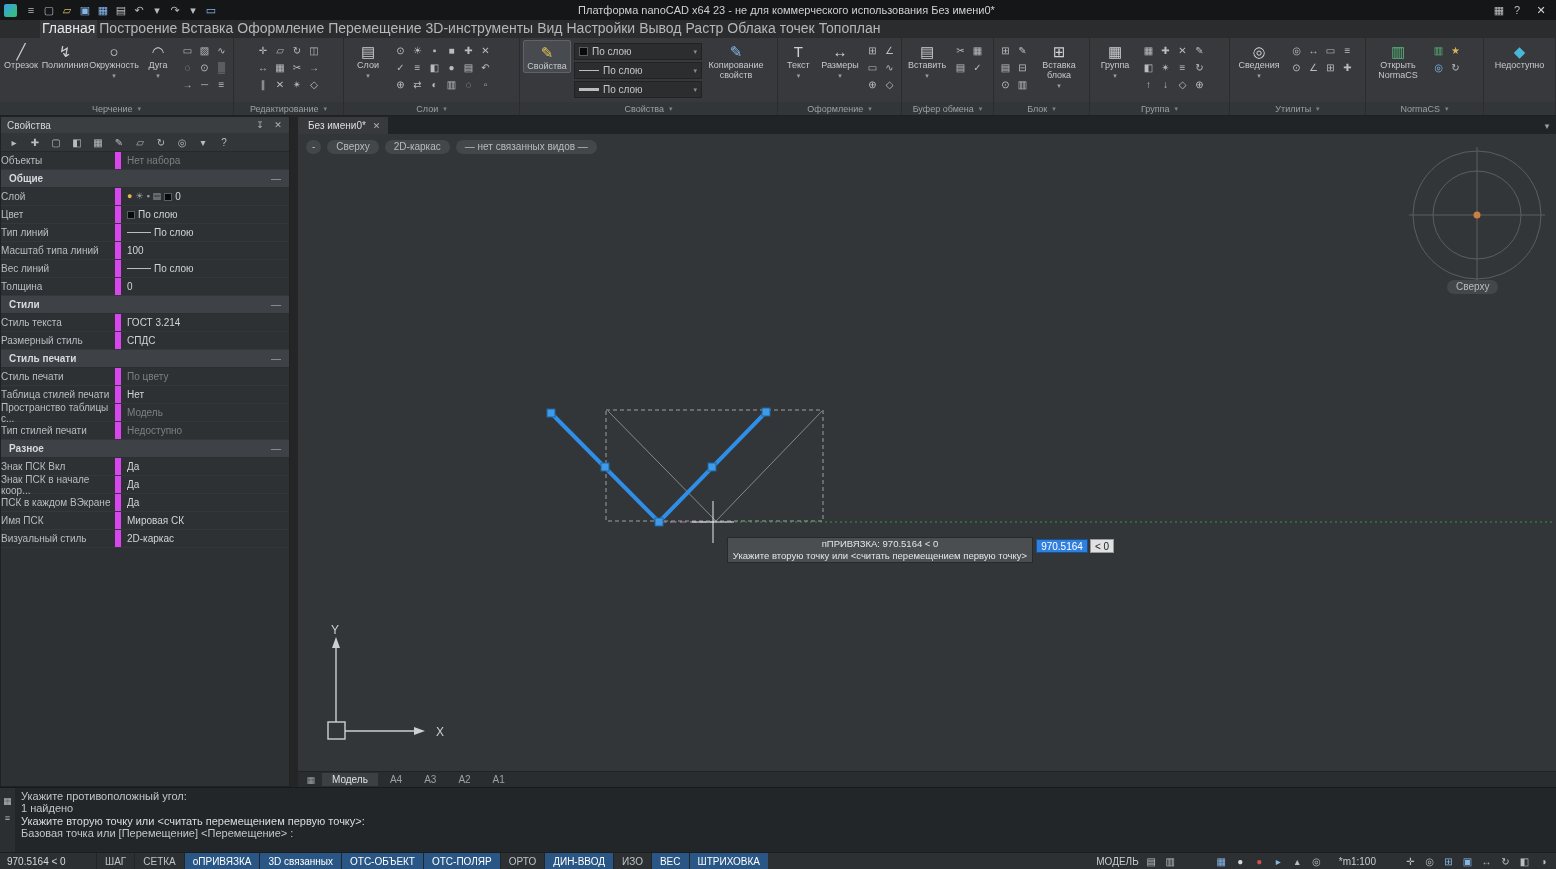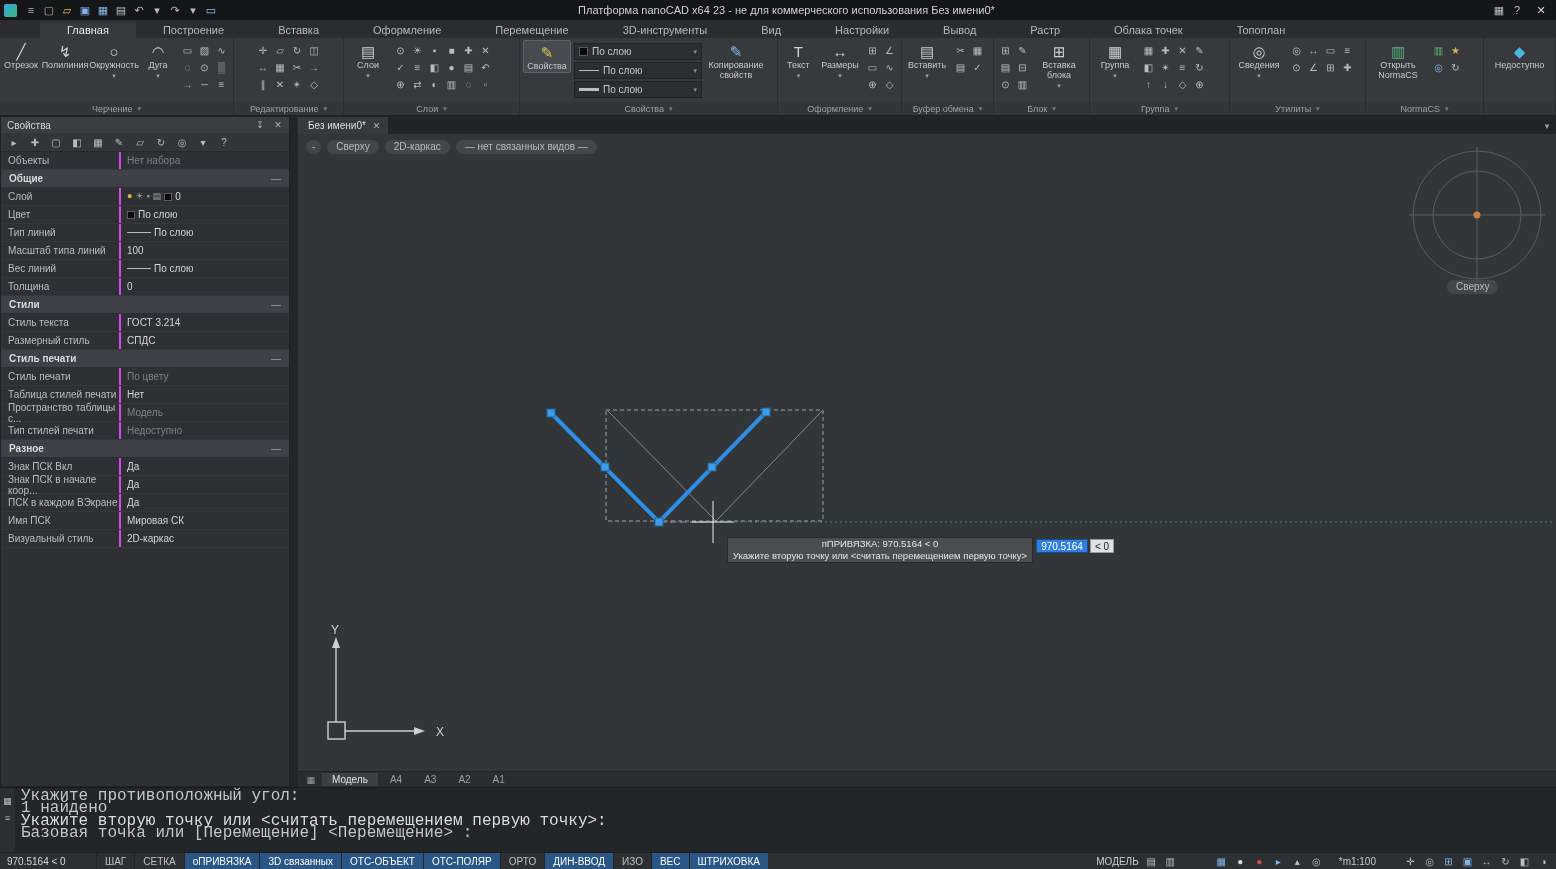--- a/index.html
+++ b/index.html
@@ -11,21 +11,21 @@
   .titlebar{height:20px;background:#141617;display:flex;align-items:center;position:relative;flex:none}
   .qat{display:flex;align-items:center;gap:1px;padding-left:4px;z-index:2}
   .logo{width:13px;height:13px;border-radius:2px;background:linear-gradient(135deg,#3aa0e8 0%,#35c06e 100%);margin-right:4px}
   .ttl{position:absolute;left:17px;right:0;text-align:center;font-size:11px;color:#cfd2d4;pointer-events:none}
   .wctl{margin-left:auto;display:flex;align-items:center;gap:2px;padding-right:2px;z-index:2}
   .wclose{width:26px;height:18px;display:flex;align-items:center;justify-content:center;color:#d4d6d7;font-size:11px}
   .gic{display:inline-flex;align-items:center;justify-content:center;width:18px;height:16px;font-size:11px;color:#b9bdc0}
 
   
   .rtabs{height:18px;background:#2a2c2e;display:flex;align-items:flex-end;padding-left:40px;flex:none}
-  .rtab{padding:2px 27px;font-size:11px;color:#b4b8ba}
+  .rtab{padding:2px 2px;font-size:14px;color:#b4b8ba}
   .rtab.active{background:#37393c;color:#e6e8e9}
 
   
   .ribbon{height:78px;background:#37393c;display:flex;flex:none;border-bottom:1px solid #1e2022}
   .rgroup{display:flex;flex-direction:column;border-right:1px solid #2a2c2e;flex:none}
   .rgroup.grow{flex:1}
   .rbody{flex:1;display:flex;align-items:flex-start;padding:2px 3px;gap:3px}
   .rlabel{height:13px;background:#333639;font-size:9px;color:#9aa0a3;display:flex;align-items:center;justify-content:center;gap:5px}
   .rlabel .dl{font-size:7px;color:#7d8184}
   .bb{width:46px;display:flex;flex-direction:column;align-items:center;padding-top:2px;font-size:9px;color:#c6c9cb;text-align:center;line-height:1.1;border-radius:2px}
@@ -50,21 +50,21 @@
 
   
   .props{width:290px;flex:none;background:#2e3134;border:1px solid #1f2123;display:flex;flex-direction:column;margin-right:8px}
   .phead{height:16px;background:#3a3e41;display:flex;align-items:center;padding:0 4px 0 6px;font-size:10px;color:#d2d4d5}
   .phead .ph-ic{margin-left:4px;font-size:9px;color:#b0b3b5;width:14px;text-align:center}
   .phead .ph-title{flex:1}
   .ptools{height:19px;background:#323639;display:flex;align-items:center;gap:1px;padding:0 3px;border-bottom:1px solid #26282a}
   .ptools .gic{width:20px;height:16px;font-size:10px}
   .prows{flex:1;overflow:hidden}
   .prow{display:flex;height:18px;border-bottom:1px solid #35383b;font-size:10px;align-items:stretch}
-  .plab{width:120px;flex:none;display:flex;align-items:center;padding-left:7px;color:#b9bdc0;border-right:2px solid #d946ef}
+  .plab{width:120px;flex:none;display:flex;align-items:center;color:#b9bdc0;border-right:6px solid #d946ef}
   .pval{flex:1;display:flex;align-items:center;padding-left:6px;color:#d2d4d5;gap:3px}
   .pval.muted{color:#7c8083}
   .pic{font-size:9px;line-height:9px}
   .pval .sw{width:8px;height:8px}
   .lsample{display:inline-block;width:24px;height:1px;background:#b9bdc0}
   .phrow{display:flex;height:18px;background:#3e4246;border-bottom:1px solid #2c2f31;font-size:10px;font-weight:bold;color:#d8dadb;align-items:center;padding:0 8px}
   .phrow .pmin{margin-left:auto;font-weight:normal;color:#9aa0a3}
 
   
   .docarea{flex:1;display:flex;flex-direction:column}
@@ -87,21 +87,21 @@
 
   .laytabs{height:16px;background:#2a2d2f;display:flex;align-items:center;gap:2px;padding-left:4px;flex:none;border-top:1px solid #202224}
   .lticon{width:18px;text-align:center;font-size:9px;color:#9ca0a3}
   .ltab{padding:1px 10px;font-size:10px;color:#9ca0a3}
   .ltab.active{background:#3d4043;color:#dfe1e2}
 
   
   .cmd{height:65px;background:#232628;display:flex;flex:none;border-top:1px solid #17191a}
   .cstrip{width:15px;background:#2c2f32;display:flex;flex-direction:column;align-items:center;gap:4px;padding-top:6px;flex:none}
   .cstrip .gic{width:13px;height:13px;font-size:9px}
-  .clines{flex:1;padding:2px 6px;font-family:Liberation Mono, monospace;font-size:16px;line-height:12.4px;color:#c3c6c8}
+  .clines{flex:1;padding:2px 6px;font-family:Liberation Sans, sans-serif;font-size:11px;line-height:12.4px;color:#c3c6c8}
   .cline.cur{color:#dadcdd}
 
   
   .status{height:17px;background:#2d3033;display:flex;align-items:stretch;flex:none;font-size:10px;border-top:1px solid #1b1d1f}
   .scoords{width:96px;display:flex;align-items:center;padding-left:7px;color:#d6d8d9;flex:none}
   .stoggles{display:flex;align-items:stretch}
   .stgl{display:flex;align-items:center;padding:0 8px;color:#bfc3c5;border-left:1px solid #222426}
   .stgl.on{background:#295684;color:#fff}
   .sspacer{flex:1}
   .smodel{display:flex;align-items:center;color:#c8cbcd;padding:0 4px}

